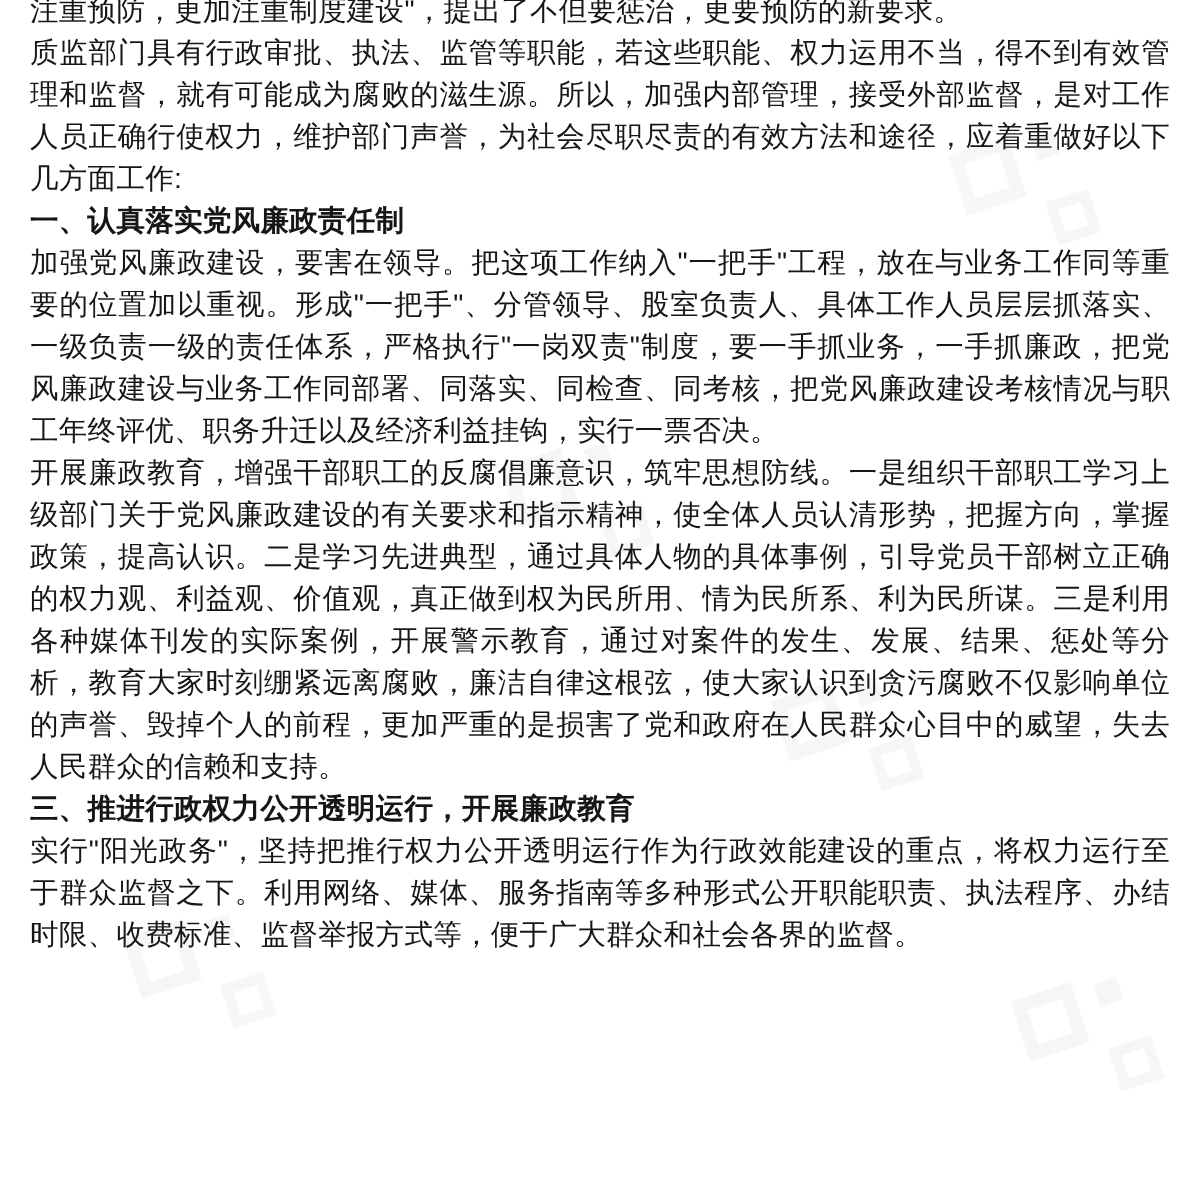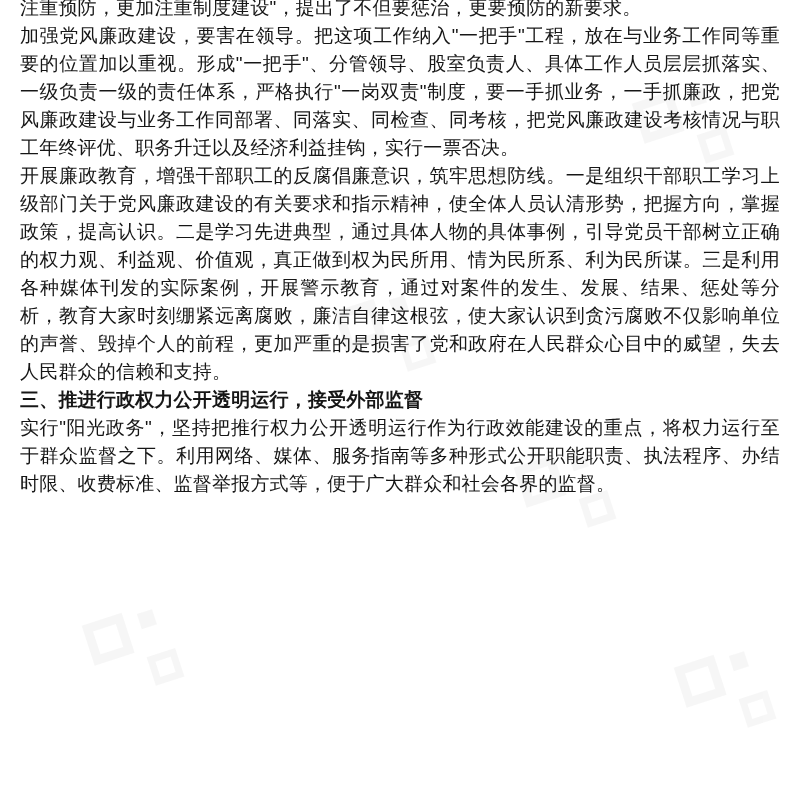--- a/index.html
+++ b/index.html
@@ -106,19 +106,21 @@
       </div>
     <div class="wm wm5">
         <span class="sq-a"></span>
         <span class="sq-b"></span>
         <span class="sq-c"></span>
       </div>
   </div>
 
   <div class="content">
     <p class="body">注重预防，更加注重制度建设"，提出了不但要惩治，更要预防的新要求。</p>
+    <p class="body">质监部门具有行政审批、执法、监管等职能，若这些职能、权力运用不当，得不到有效管理和监督，就有可能成为腐败的滋生源。所以，加强内部管理，接受外部监督，是对工作人员正确行使权力，维护部门声誉，为社会尽职尽责的有效方法和途径，应着重做好以下几方面工作:</p>
+    <h2 class="heading">一、认真落实党风廉政责任制</h2>
     <p class="body">加强党风廉政建设，要害在领导。把这项工作纳入"一把手"工程，放在与业务工作同等重要的位置加以重视。形成"一把手"、分管领导、股室负责人、具体工作人员层层抓落实、一级负责一级的责任体系，严格执行"一岗双责"制度，要一手抓业务，一手抓廉政，把党风廉政建设与业务工作同部署、同落实、同检查、同考核，把党风廉政建设考核情况与职工年终评优、职务升迁以及经济利益挂钩，实行一票否决。</p>
     <p class="body">开展廉政教育，增强干部职工的反腐倡廉意识，筑牢思想防线。一是组织干部职工学习上级部门关于党风廉政建设的有关要求和指示精神，使全体人员认清形势，把握方向，掌握政策，提高认识。二是学习先进典型，通过具体人物的具体事例，引导党员干部树立正确的权力观、利益观、价值观，真正做到权为民所用、情为民所系、利为民所谋。三是利用各种媒体刊发的实际案例，开展警示教育，通过对案件的发生、发展、结果、惩处等分析，教育大家时刻绷紧远离腐败，廉洁自律这根弦，使大家认识到贪污腐败不仅影响单位的声誉、毁掉个人的前程，更加严重的是损害了党和政府在人民群众心目中的威望，失去人民群众的信赖和支持。</p>
-    <h2 class="heading">三、推进行政权力公开透明运行，接受外部监督</h2>
+    <h2 class="heading">三、推进行政权力公开透明运行，开展廉政教育</h2>
     <p class="body">实行"阳光政务"，坚持把推行权力公开透明运行作为行政效能建设的重点，将权力运行至于群众监督之下。利用网络、媒体、服务指南等多种形式公开职能职责、执法程序、办结时限、收费标准、监督举报方式等，便于广大群众和社会各界的监督。</p>
   </div>
 
 </div>
 
 </body></html>

